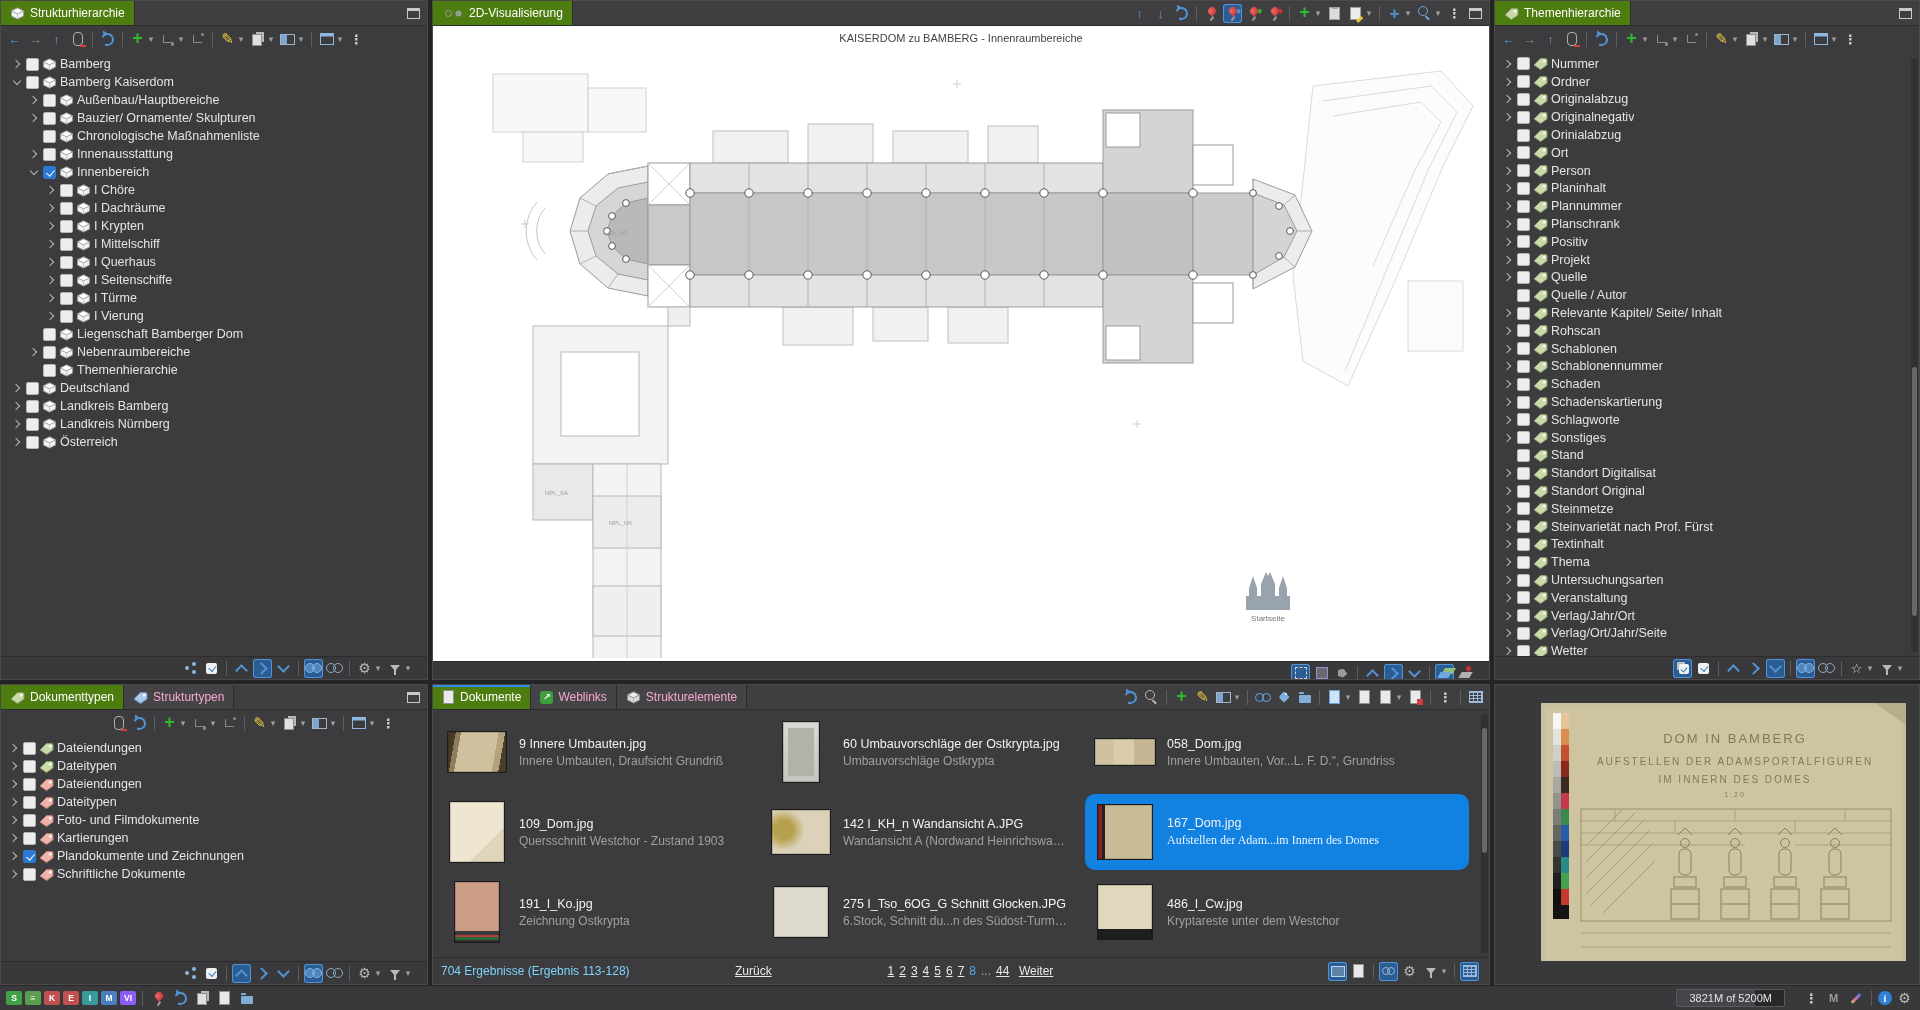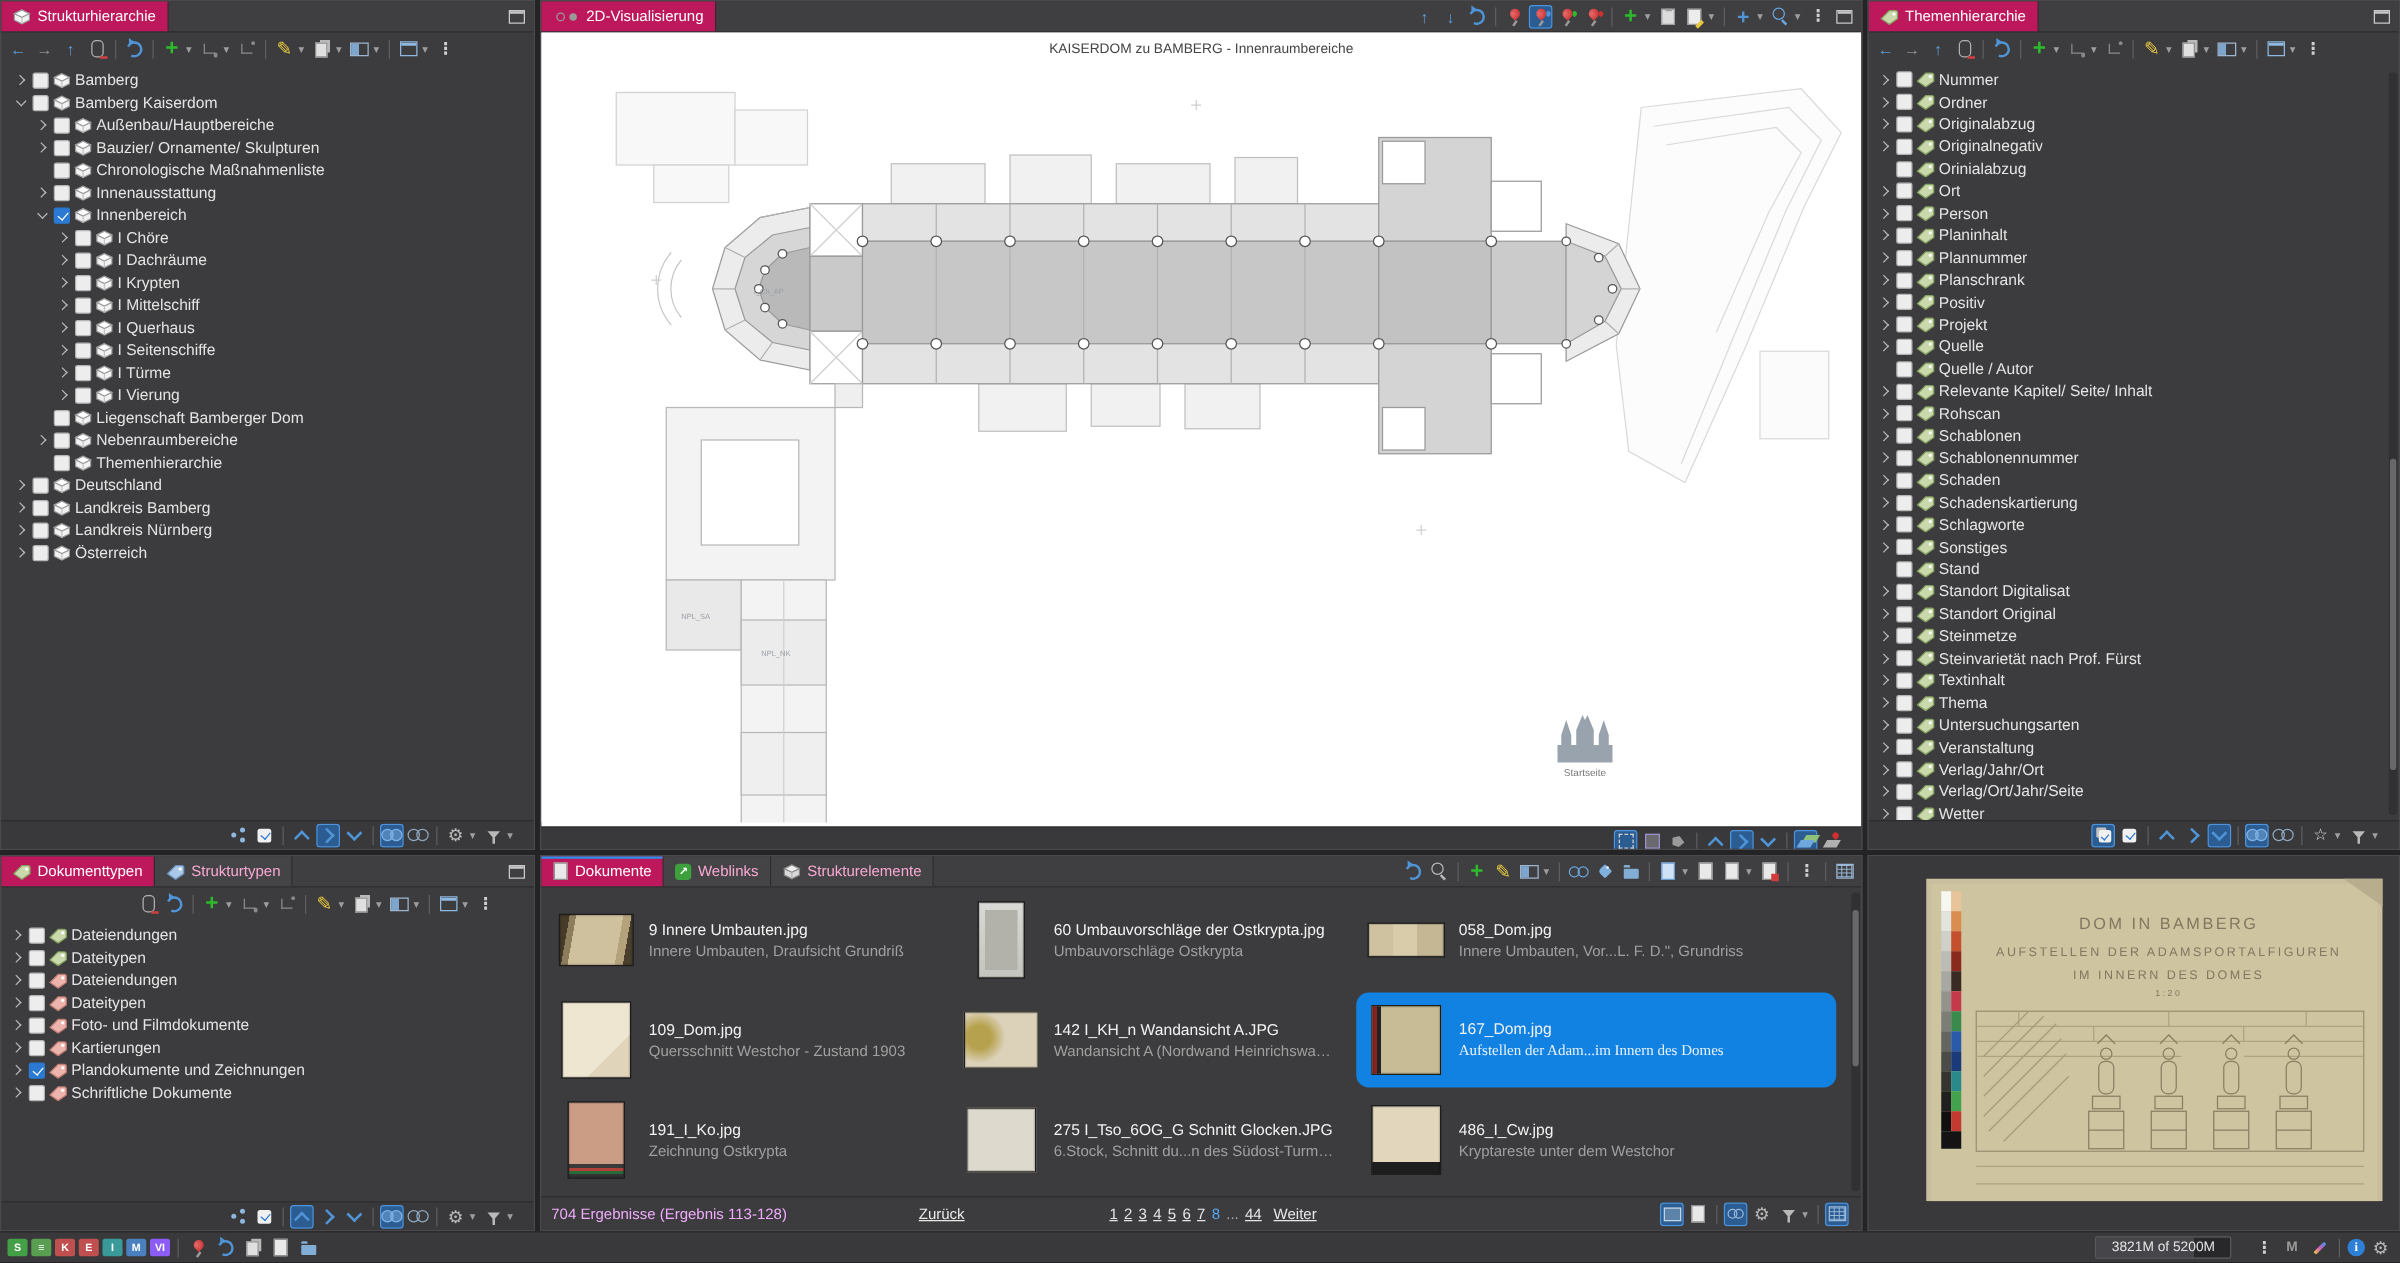--- a/index.html
+++ b/index.html
@@ -4,21 +4,21 @@
 <style>
   html,body{margin:0;padding:0;background:#1e1e20;}
   #app{position:relative;width:1920px;height:1010px;background:#242426;overflow:hidden;
        font-family:"Liberation Sans","DejaVu Sans",sans-serif;color:#e6e6e6;font-size:12px;}
   .panel{position:absolute;background:#3c3c3e;border:1px solid #4a4a4c;box-sizing:border-box;
          display:flex;flex-direction:column;overflow:hidden;}
   
   .tabs{height:24px;display:flex;align-items:stretch;background:#3f3f41;border-bottom:1px solid #2c2c2e;flex:none;}
   .tab{display:flex;align-items:center;gap:5px;padding:0 9px;font-size:12px;color:#f9a8d4;
        background:#444446;border-right:1px solid #2c2c2e;position:relative;white-space:nowrap;}
-  .tab.active{background:#be185d;color:#fff;}
+  .tab.active{background:#4d7c0f;color:#fff;}
   .tab.active.focus::before{content:"";position:absolute;top:0;left:0;right:0;height:2px;background:#2f8fe8;}
   .tabs .spacer{flex:1;}
   .tabs .tools,.tbar,.pfoot{display:flex;align-items:center;gap:2px;}
   .tabs .tools{padding-right:4px;}
   .tbar{height:26px;flex:none;padding:0 4px;}
   .pfoot{height:22px;flex:none;justify-content:flex-end;padding-right:14px;background:#39393b;border-top:1px solid #2d2d2f;}
   
   .ic{position:relative;min-width:19px;height:19px;display:inline-flex;align-items:center;justify-content:center;border-radius:3px;flex:none;}
   .ic.hl{background:#2c5d92;box-shadow:inset 0 0 0 1px #4f93da;}
   .ic.sep{min-width:1px;width:1px;height:15px;background:#5e5e5e;border-radius:0;margin:0 3px;}
@@ -138,21 +138,21 @@
   .th-b{width:36px;height:60px;background:linear-gradient(#d9d9d5,#c5c5bf);position:relative;}
   .th-b::after{content:"";position:absolute;inset:6px 5px;background:#b2b2aa;}
   .th-c{width:60px;height:26px;background:linear-gradient(90deg,#cfc2a0 0 32%,#d8ccab 32% 65%,#c5b794 65%);}
   .th-d{width:54px;height:60px;background:linear-gradient(135deg,#efe6d2 0 70%,#e0d4ba 70%);}
   .th-e{width:58px;height:44px;background:radial-gradient(circle at 20% 45%,#b6a24e 0 18%,rgba(0,0,0,0) 40%),#dcd2ba;}
   .th-f{width:54px;height:54px;background:linear-gradient(90deg,#8a2020 0 4px,#222 4px 7px,rgba(0,0,0,0) 7px),#c8bc96;}
   .th-g{width:44px;height:60px;background:linear-gradient(#cc9d85 0 82%,#3a3a3a 82% 88%,#b04038 88% 92%,#2a6a3a 92% 96%,#333 96%);}
   .th-h{width:54px;height:50px;background:#ddd9cd;}
   .th-i{width:54px;height:54px;background:linear-gradient(#e2d6bc 0 82%,#1e1e1e 82%);}
   .docfoot{height:26px;flex:none;display:flex;align-items:center;border-top:1px solid #2c2c2e;font-size:12px;position:relative;background:#3c3c3e;}
-  .results{margin-left:8px;color:#f0abfc;text-align:center;}
+  .results{margin-left:8px;color:#7dd3fc;text-align:center;}
   .navlink{text-decoration:underline;color:#e8e8e8;cursor:pointer;}
   .back{position:absolute;left:302px;}
   .pagesbox{position:absolute;left:452px;display:flex;align-items:center;}
   .pg{text-decoration:underline;color:#e6e6e6;margin:0 2.5px;cursor:pointer;}
   .pg.cur{color:#55a9f0;text-decoration:none;}
   .pg.plain{color:#aaa;text-decoration:none;}
   .next{margin-left:7px;}
   .docfoot .tools{margin-left:auto;display:flex;align-items:center;gap:2px;padding-right:10px;}
   .vscroll{position:absolute;width:7px;background:#313133;border-radius:3px;}
   .vthumb{position:absolute;left:1px;right:1px;border-radius:3px;background:#68686b;}

